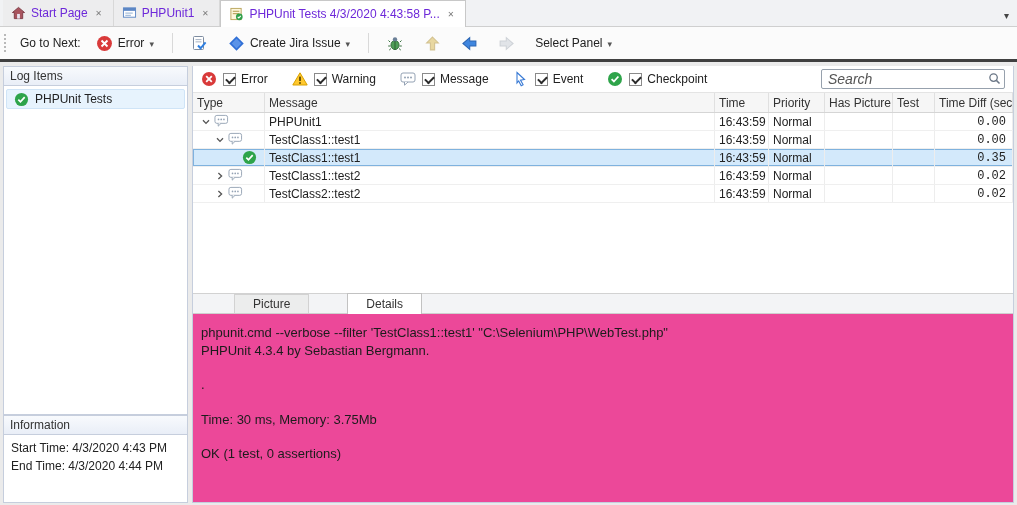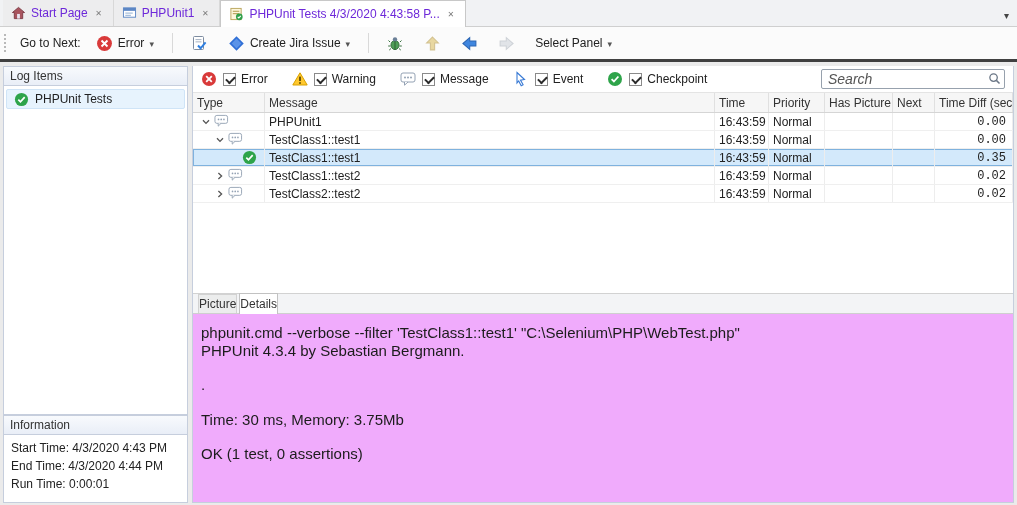--- a/index.html
+++ b/index.html
@@ -80,24 +80,24 @@
   .td.type-cell { padding-left:0; }
   .td.num { justify-content:flex-end; padding-right:6px;font-family:Liberation Mono, monospace; }
   .trow.selected { background:#d3e9fb; box-shadow:inset 0 0 0 1px #7fb2de; }
   .exp { width:14px; height:14px; display:inline-flex; align-items:center; justify-content:center; flex:none; }
   .rowicon { width:16px; height:15px; display:inline-block; flex:none; margin-left:1px; }
   .table-filler { flex:1; }
 
   
   .det-tabs { height:21px; display:flex; align-items:flex-end; padding-left:5px;
               background:#f3f4f6; border-top:1px solid #d2d2d2; border-bottom:1px solid #cfcfcf; }
-  .det-tab { height:19px; display:flex; align-items:center; padding:0 0;
-             color:#333; background:#eceded; border:1px solid #d2d2d2; border-bottom:none; margin-right:2px; }
+  .det-tab { height:19px; display:flex; align-items:center; padding:0 18px;
+             color:#333; background:#eceded; border:1px solid #d2d2d2; border-bottom:none; margin-right:2px;margin-left:36px; }
   .det-tab.active { background:#fff; height:21px; margin-bottom:-1px; border-color:#c2c2c2; }
-  .det-content { height:188px; background:#f0abfc; padding:10px 8px; font-size:15px; overflow:hidden; }
+  .det-content { height:188px; background:#ec4899; padding:10px 8px; font-size:13px; overflow:hidden; }
   .detail-line { min-height:17px; line-height:17.5px; white-space:pre; color:#1c1c1c; }
 </style>
 </head>
 <body>
 
 <div class="app">
 
   <div class="tabbar">
     <div class="tab">
       <span class="tabicon">
@@ -225,21 +225,20 @@
           </span>
           <span>PHPUnit Tests</span>
         </div>
       </div>
       <div class="panel-header">
         <span>Information</span>
       </div>
       <div class="info-body">
         <div class="info-line">Start Time: 4/3/2020 4:43 PM</div>
         <div class="info-line">End Time: 4/3/2020 4:44 PM</div>
-        <div class="info-line">Run Time: 0:00:01</div>
       </div>
     </div>
 
     <div class="main">
 
       <div class="main-body">
 
         <div class="filterbar">
           <div class="filter-group">
             <span class="ticon">
@@ -304,21 +303,21 @@
             </span>
           </div>
         </div>
 
         <div class="grid-cols thead">
           <div class="th">Type</div>
           <div class="th">Message</div>
           <div class="th">Time</div>
           <div class="th">Priority</div>
           <div class="th">Has Picture</div>
-          <div class="th">Next</div>
+          <div class="th">Test</div>
           <div class="th">Time Diff (sec)</div>
         </div>
 
         <div class="grid-cols trow">
           <div class="td type-cell" style="padding-left:6px;">
             <span class="exp">
               <svg width="10" height="10" viewBox="0 0 10 10">
                   <path d="M2 3.2l3 3.2 3-3.2" fill="none" stroke="#555" stroke-width="1.3"></path>
                 </svg>
             </span>

